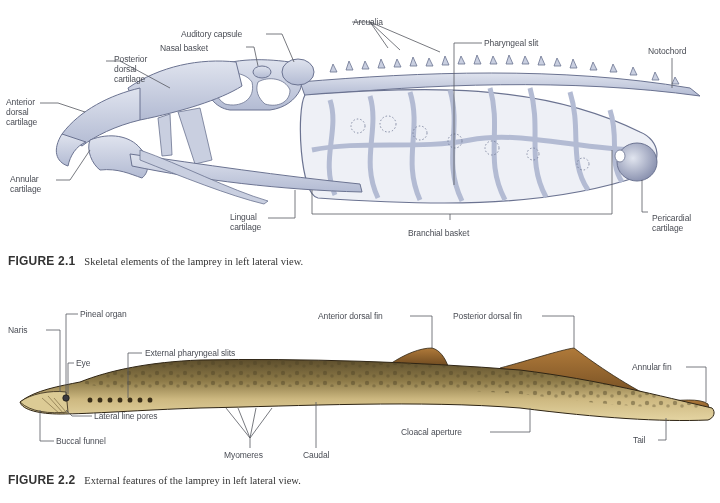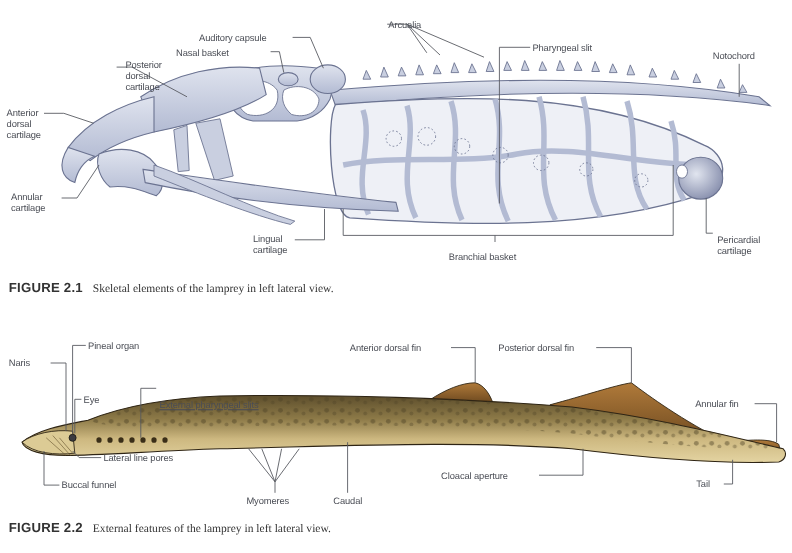--- a/index.html
+++ b/index.html
@@ -213,21 +213,21 @@
         <path d="M250,148 L250,158"></path>
       <path d="M316,158 L316,112"></path>
       <path d="M490,142 L530,142 L530,118"></path>
       <path d="M658,150 L666,150 L666,128"></path>
     </g>
   </svg>
 
   <div class="lbl" style="left:8px; top:35px;">Naris</div>
   <div class="lbl" style="left:80px; top:19px;">Pineal organ</div>
   <div class="lbl" style="left:76px; top:68px;">Eye</div>
-  <div class="lbl" style="left:145px; top:73px;text-decoration:underline;">External pharyngeal slits</div>
+  <div class="lbl" style="left:145px; top:58px;">External pharyngeal slits</div>
   <div class="lbl" style="left:318px; top:21px;">Anterior dorsal fin</div>
   <div class="lbl" style="left:453px; top:21px;">Posterior dorsal fin</div>
   <div class="lbl" style="left:632px; top:72px;">Annular fin</div>
   <div class="lbl" style="left:94px; top:121px;">Lateral line pores</div>
   <div class="lbl" style="left:56px; top:146px;">Buccal funnel</div>
   <div class="lbl" style="left:224px; top:160px;">Myomeres</div>
   <div class="lbl" style="left:303px; top:160px;">Caudal</div>
   <div class="lbl" style="left:401px; top:137px;">Cloacal aperture</div>
   <div class="lbl" style="left:633px; top:145px;">Tail</div>
 

